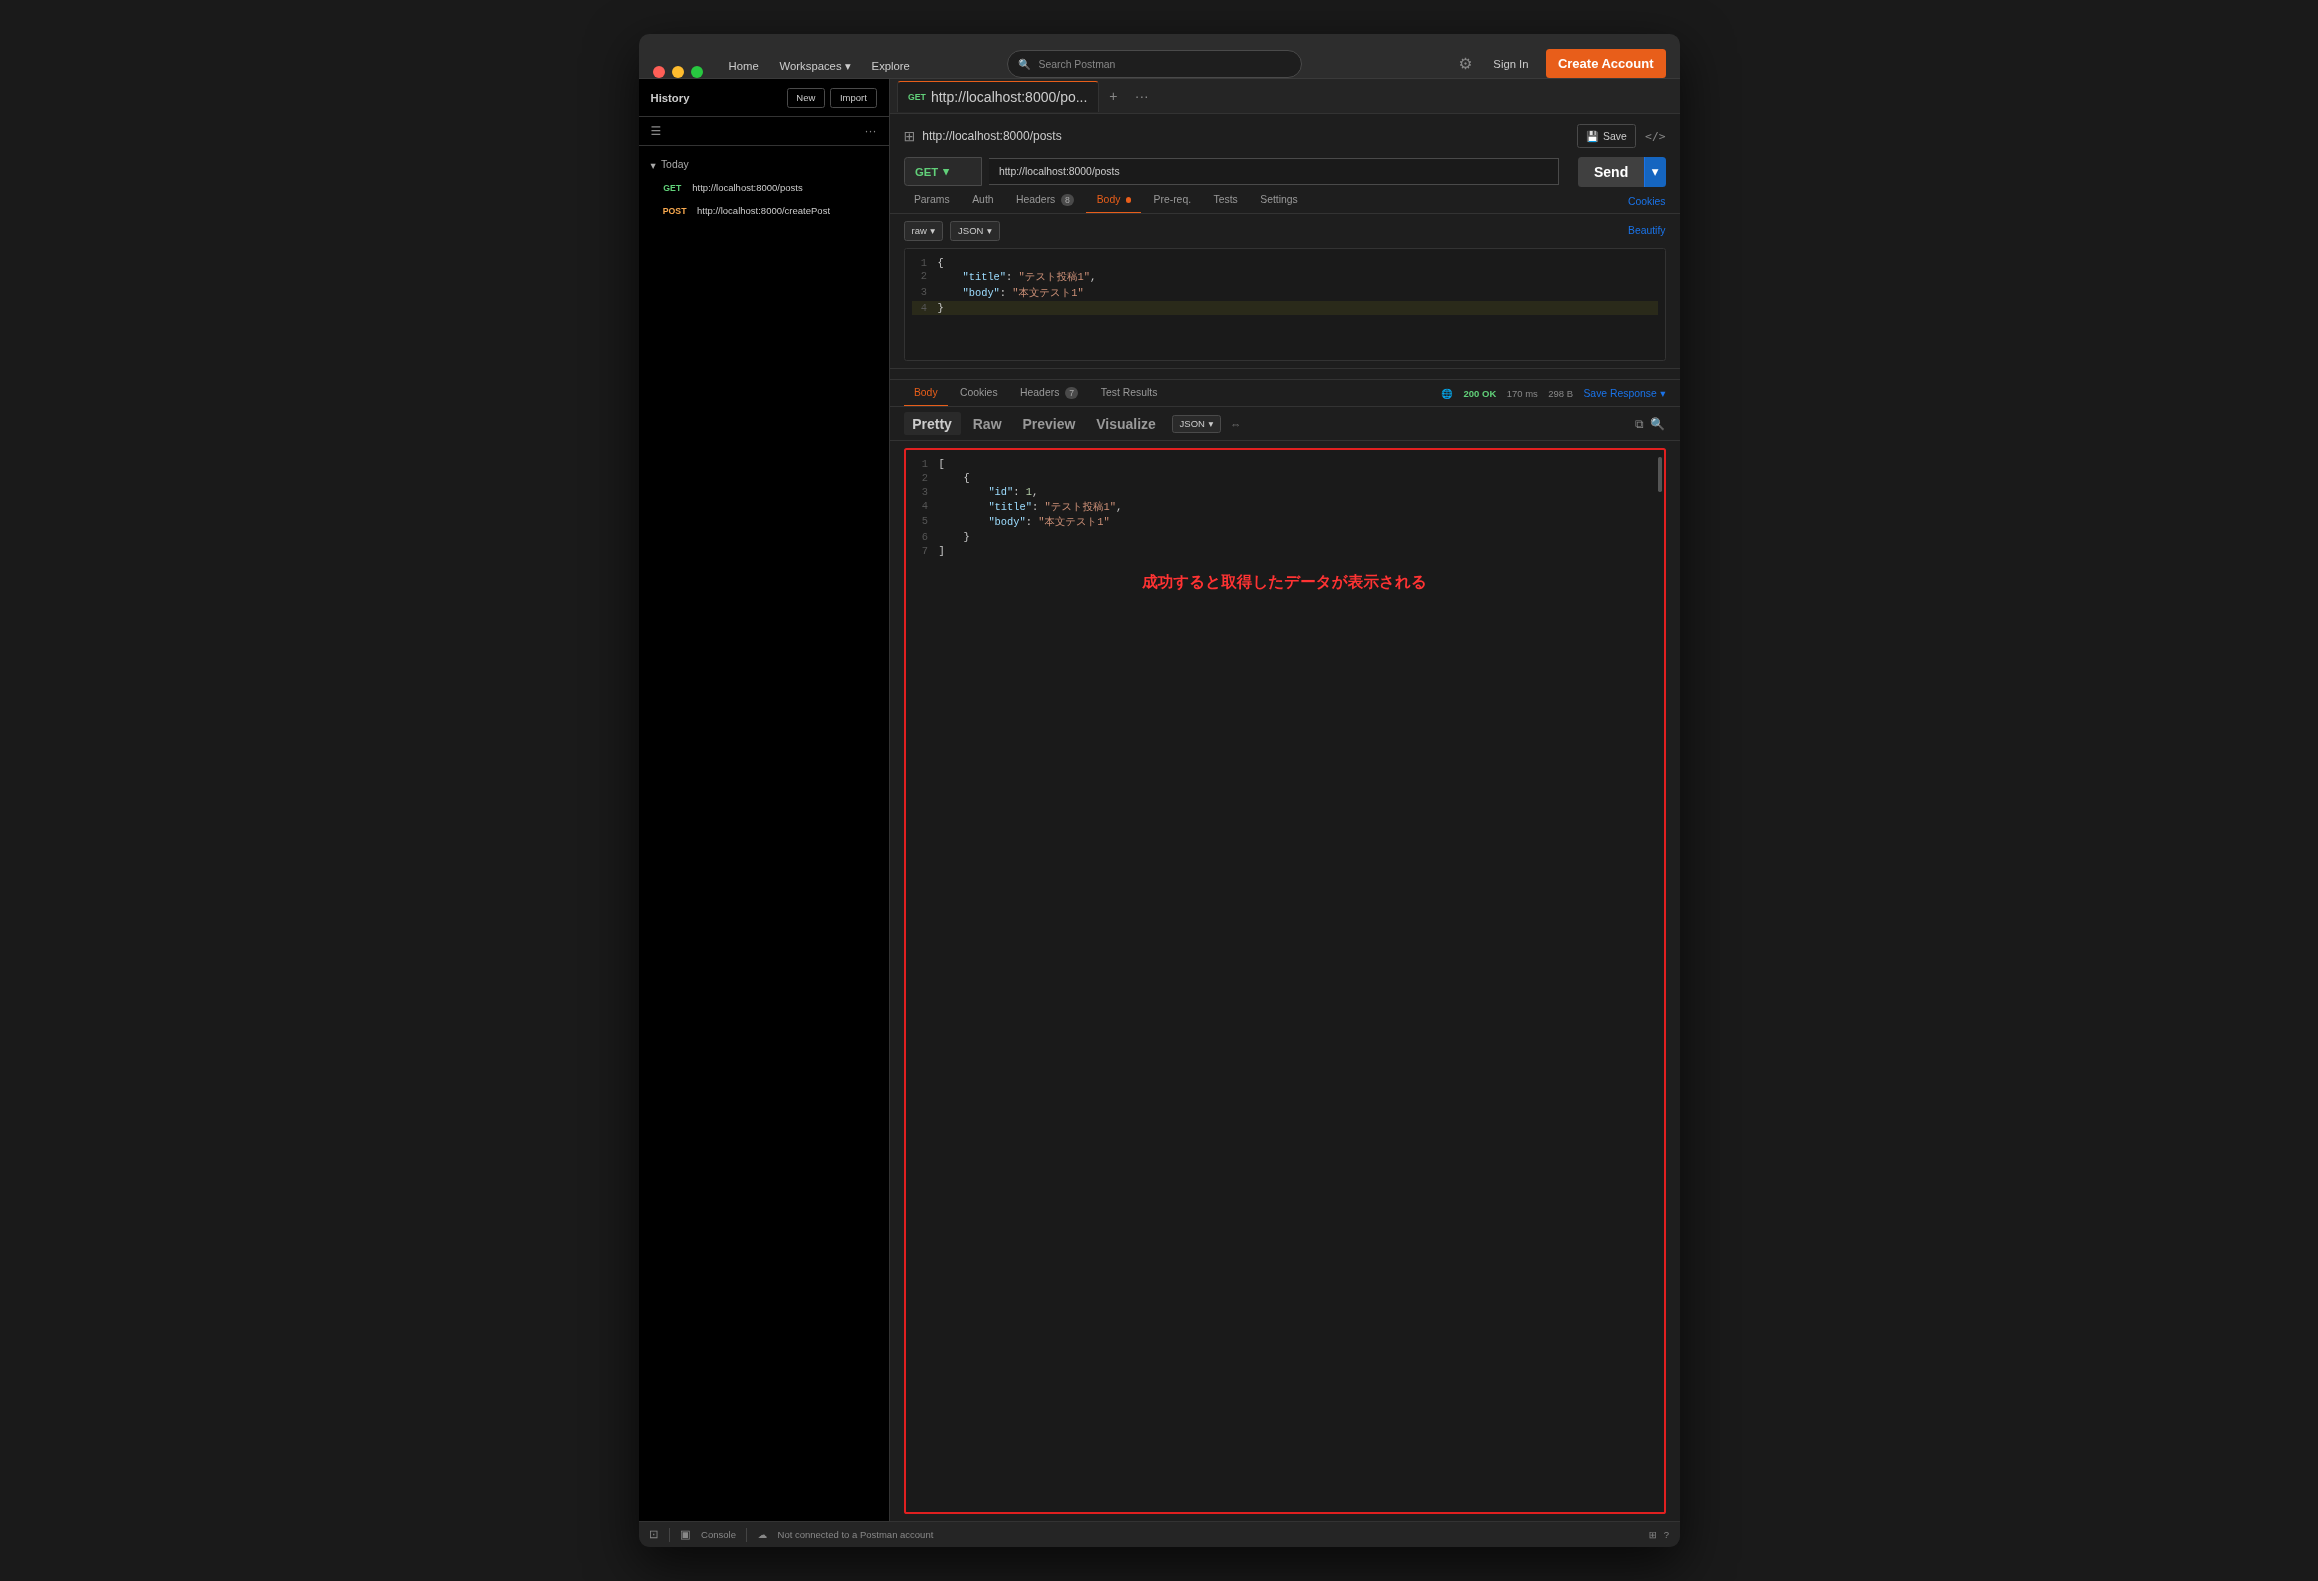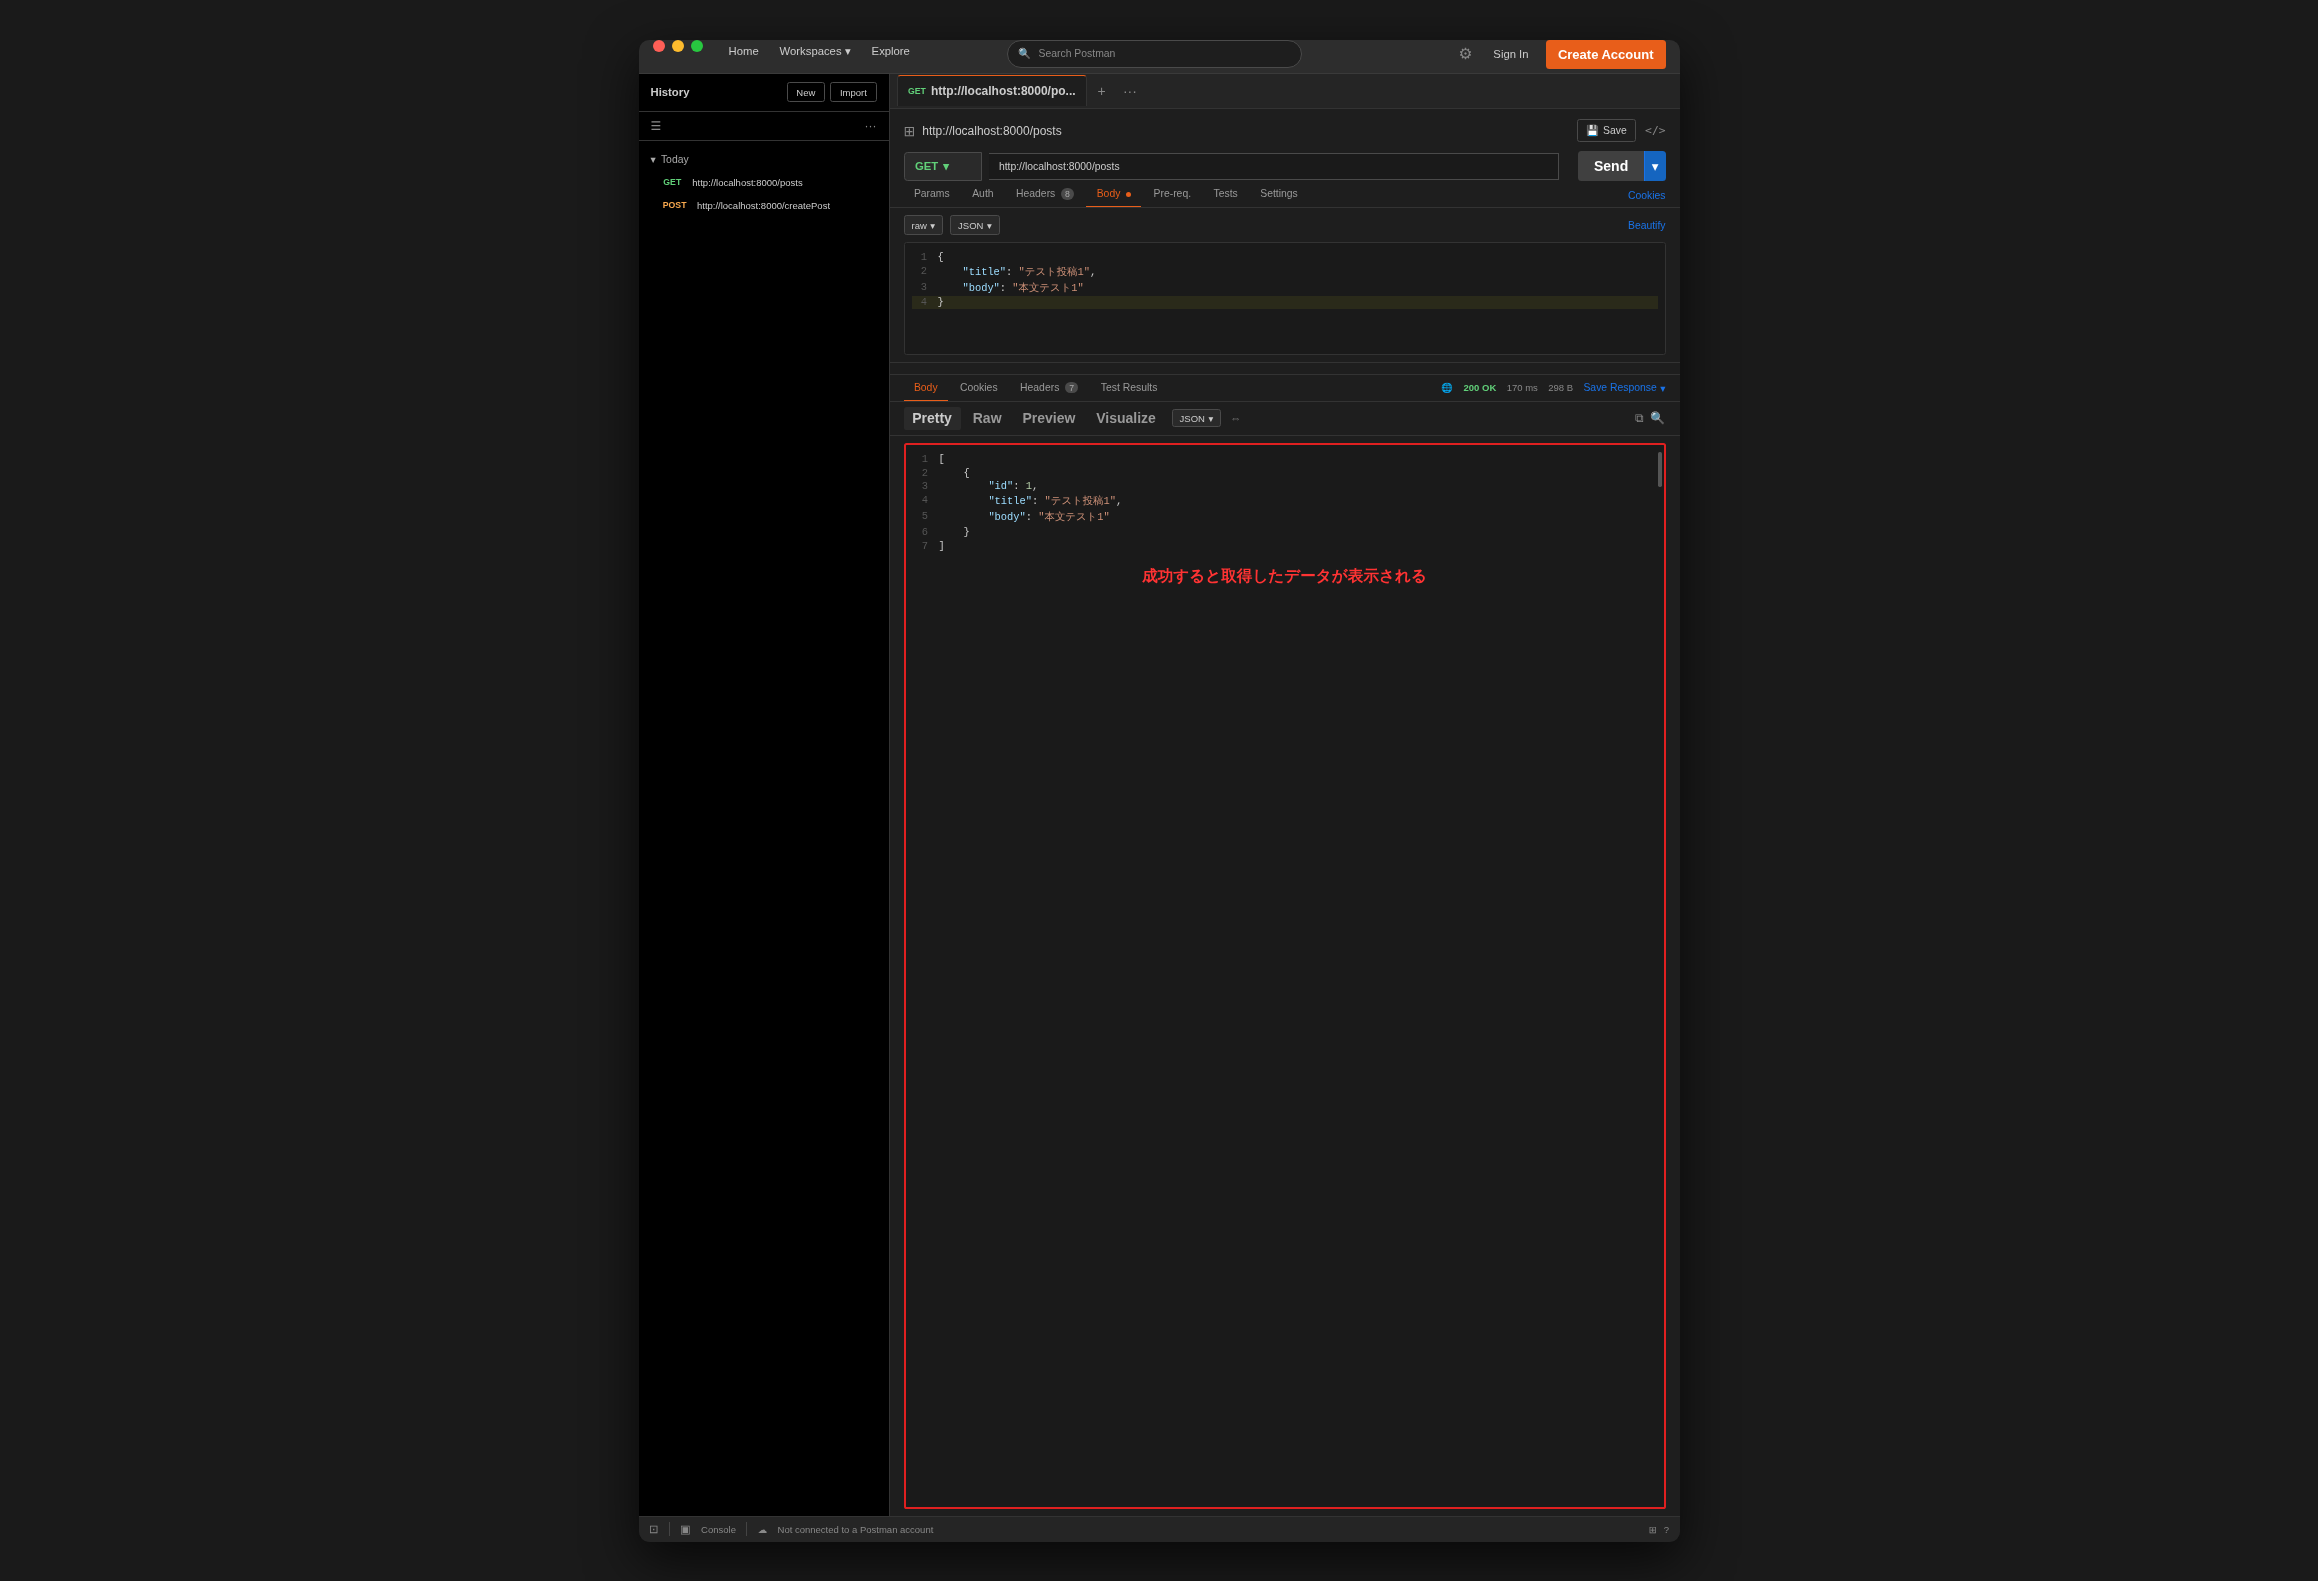--- a/index.html
+++ b/index.html
@@ -15,23 +15,23 @@
     .window {
       width: 1041px;
       background: #1e1e1e;
       border-radius: 10.4px;
       overflow: hidden;
       box-shadow: 0 17.3px 52px rgba(0,0,0,0.7);
     }
     
     .titlebar {
       background: #2d2d2d;
-      height: 34px;
-      display: flex;
-      align-items: flex-start;
+      height: 45px;
+      display: flex;
+      align-items: flex-end;
       padding: 0 14px;
       gap: 10.4px;
       border-bottom: 0.9px solid #3a3a3a;
     }
     .traffic-lights {
       display: flex;
       gap: 7px;
       margin-right: 7px;
     }
     .tl { width: 12px; height: 12px; border-radius: 50%; }
@@ -641,21 +641,21 @@
           <span class="item-url">http://localhost:8000/createPost</span>
         </div>
       </div>
     </div>
 
     <div class="content-area">
 
       <div class="tabs-bar">
         <div class="tab active">
           <span class="tab-method tab-get">GET</span>
-          <span style="font-size:12px;color:#ccc;font-weight:bold;">http://localhost:8000/po...</span>
+          <span style="font-size:14px;color:#ccc;">http://localhost:8000/po...</span>
         </div>
         <button class="tab-add">+</button>
         <span class="tab-more">···</span>
       </div>
 
       <div class="request-area">
         <div class="request-header">
           <div class="request-title-row">
             <span class="request-icon">⊞</span>
             <span class="request-url-title">http://localhost:8000/posts</span>

